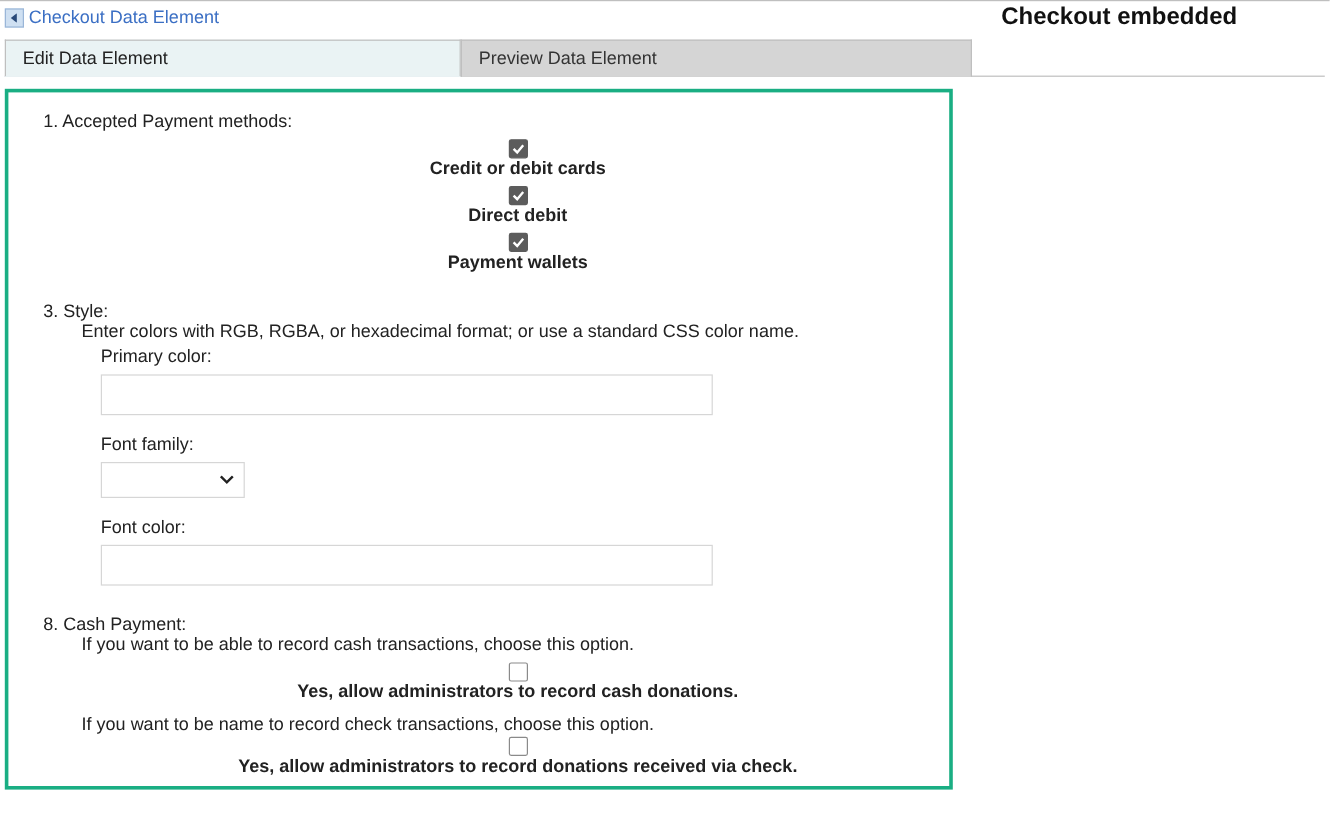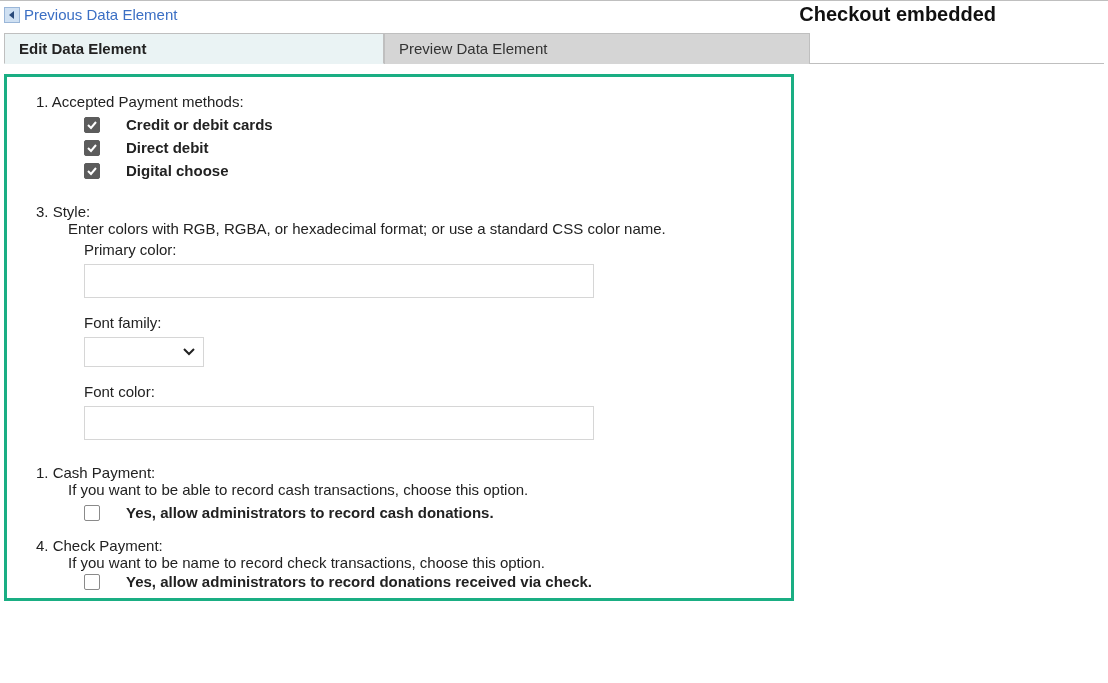--- a/index.html
+++ b/index.html
@@ -37,39 +37,39 @@
     display: flex;
     align-items: center;
     justify-content: center;
     font-size: 10px;
     color: #2a4a7a;
   }
   .page-title {
     font-size: 20px;
     font-weight: 700;
     color: #111;
-    margin-right: 108px;
+    margin-right: 73px;
   }
   .tabs {
     display: flex;
     border-bottom: 1px solid #bfbfbf;
     margin: 0 4px;
   }
   .tab {
     padding: 6px 14px;
     font-size: 15px;
     border: 1px solid #bfbfbf;
     border-bottom: none;
     position: relative;
     top: 1px;
     cursor: pointer;
   }
   .tab.active {
     background: #eaf3f4;
-    font-weight: 700;
+    font-weight: 400;
     color: #222;
     border-bottom: 1px solid #eaf3f4;
     width: 380px;
   }
   .tab.inactive {
     background: #d5d5d5;
     color: #333;
     width: 426px;
   }
   .form-panel {
@@ -84,25 +84,26 @@
     margin-top: 6px;
   }
   .section-sub {
     margin-left: 32px;
     font-size: 15px;
     color: #222;
   }
   .checkbox-row {
     display: flex;
     align-items: center;
-    gap: 26px;
+    gap: 0;
     margin-left: 48px;
     margin-top: 6px;
     font-weight: 700;
     font-size: 15px;
+    flex-direction: column;
   }
   .checkbox {
     width: 16px;
     height: 16px;
     border: 1px solid #8a8a8a;
     border-radius: 2px;
     display: flex;
     align-items: center;
     justify-content: center;
     background: #fff;
@@ -153,21 +154,21 @@
 
 <div class="page">
 
   <div class="topbar">
     <div class="prev-link">
       <span class="back-box">
         <svg width="8" height="8" viewBox="0 0 8 8">
             <path d="M6 0 L1 4 L6 8 Z" fill="#2a4a7a"></path>
           </svg>
       </span>
-      <span>Previous Data Element</span>
+      <span>Checkout Data Element</span>
     </div>
     <div class="page-title">Checkout embedded</div>
   </div>
 
   <div class="tabs">
     <div class="tab active">Edit Data Element</div>
     <div class="tab inactive">Preview Data Element</div>
   </div>
 
   <div class="form-panel">
@@ -190,21 +191,21 @@
           </svg>
       </span>
       <span>Direct debit</span>
     </div>
     <div class="checkbox-row">
       <span class="checkbox checked">
         <svg width="12" height="12" viewBox="0 0 12 12">
             <path d="M2 6 L5 9 L10 3" stroke="#fff" stroke-width="2" fill="none"></path>
           </svg>
       </span>
-      <span>Digital choose</span>
+      <span>Payment wallets</span>
     </div>
 
     <div class="gap"></div>
 
     
     <div class="section-title">3. Style:</div>
     <div class="section-sub">Enter colors with RGB, RGBA, or hexadecimal format; or use a standard CSS color name.</div>
 
     <div class="field-label" style="margin-top:4px;">Primary color:</div>
     <input class="text-input" type="text" value="" style="">
@@ -218,33 +219,32 @@
           </svg>
       </span>
     </div>
 
     <div class="field-label">Font color:</div>
     <input class="text-input" type="text" value="" style="">
 
     <div class="gap"></div>
 
     
-    <div class="section-title">1. Cash Payment:</div>
+    <div class="section-title">8. Cash Payment:</div>
     <div class="section-sub">If you want to be able to record cash transactions, choose this option.</div>
     <div class="checkbox-row">
       <span class="checkbox">
         
       </span>
       <span>Yes, allow administrators to record cash donations.</span>
     </div>
 
     <div style="height:10px;"></div>
 
     
-    <div class="section-title">4. Check Payment:</div>
     <div class="section-sub">If you want to be name to record check transactions, choose this option.</div>
     <div class="checkbox-row" style="margin-top:2px;">
       <span class="checkbox">
         
       </span>
       <span>Yes, allow administrators to record donations received via check.</span>
     </div>
 
   </div>
 </div>

